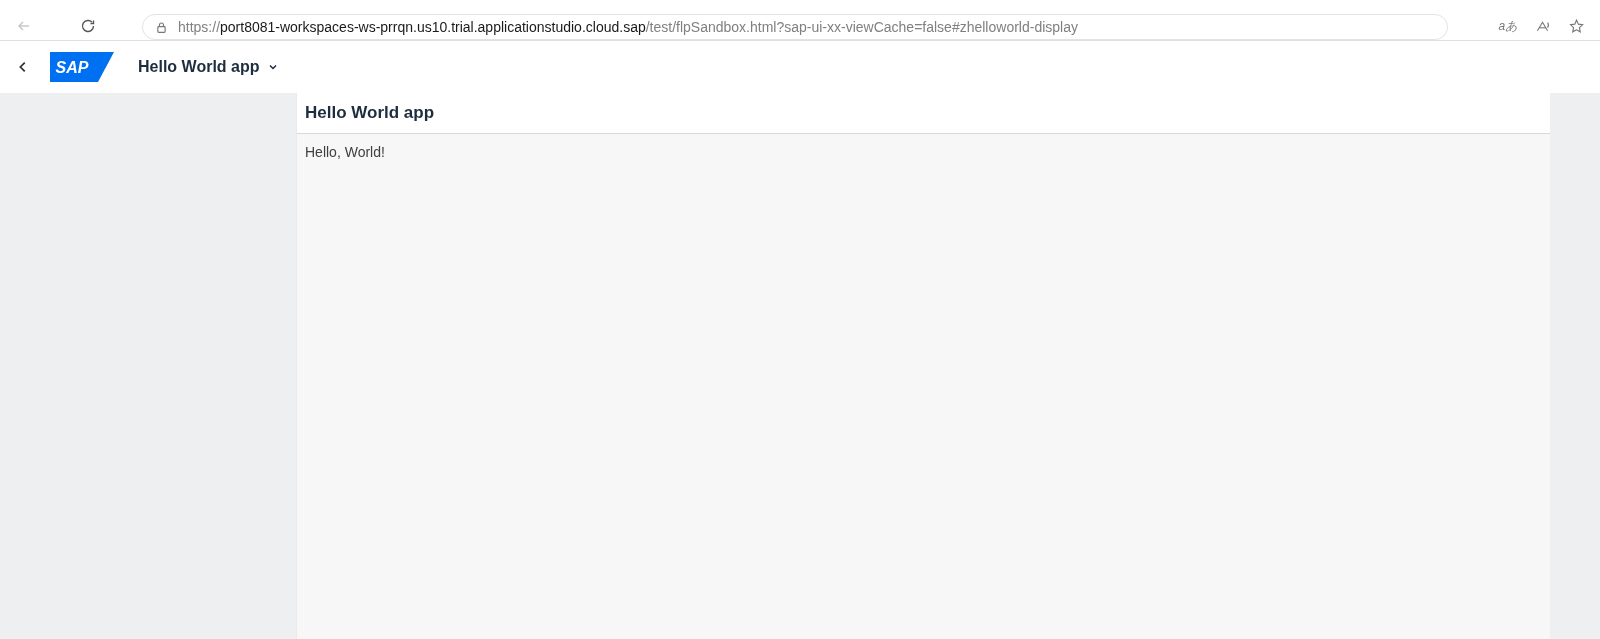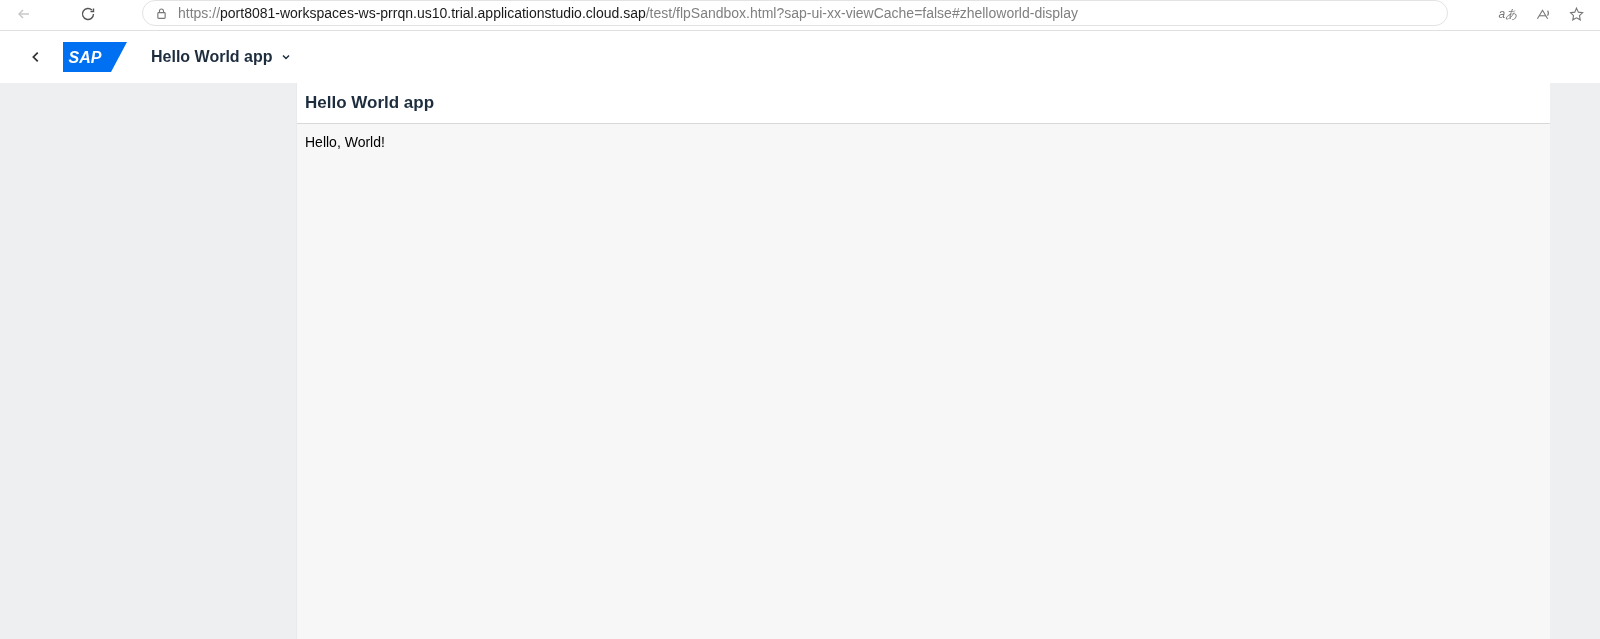--- a/index.html
+++ b/index.html
@@ -6,25 +6,25 @@
     body {
       font-family: "Segoe UI", Arial, sans-serif;
       background: #edeff0;
       width: 1600px;
       height: 639px;
       overflow: hidden;
     }
 
     
     .browser-bar {
-      height: 31px;
+      height: 41px;
       background: #ffffff;
       border-bottom: 1px solid #e0e0e0;
       display: flex;
-      align-items: flex-start;
+      align-items: flex-end;
       padding: 0 8px;
       gap: 32px;
     }
     .nav-icon {
       width: 32px;
       height: 28px;
       display: flex;
       align-items: center;
       justify-content: center;
       cursor: pointer;
@@ -63,21 +63,21 @@
       margin-left: 6px;
     }
     .right-icons .nav-icon { color: #777; }
 
     
     .shell-header {
       background: #ffffff;
       height: 52px;
       display: flex;
       align-items: center;
-      padding: 0 19px;
+      padding: 0 6px;
       border-bottom: 0;
     }
     .shell-back {
       width: 34px;
       height: 34px;
       display: flex;
       align-items: center;
       justify-content: center;
       cursor: pointer;
       color: #333;
@@ -129,21 +129,21 @@
     .panel-title {
       font-size: 17px;
       font-weight: 700;
       color: #1d2d3e;
     }
     .panel-body {
       padding: 10px 8px;
     }
     .panel-text {
       font-size: 14px;
-      color: #000000;
+      color: #404040;
     }
   </style>
 </head>
 <body>
 
 <div class="browser-bar">
   <div class="nav-icon disabled">
     <svg width="16" height="16" viewBox="0 0 16 16" fill="none" stroke="currentColor" stroke-width="1.4">
       <path d="M13 8H3"></path>
         <path d="M7 4L3 8l4 4"></path>

